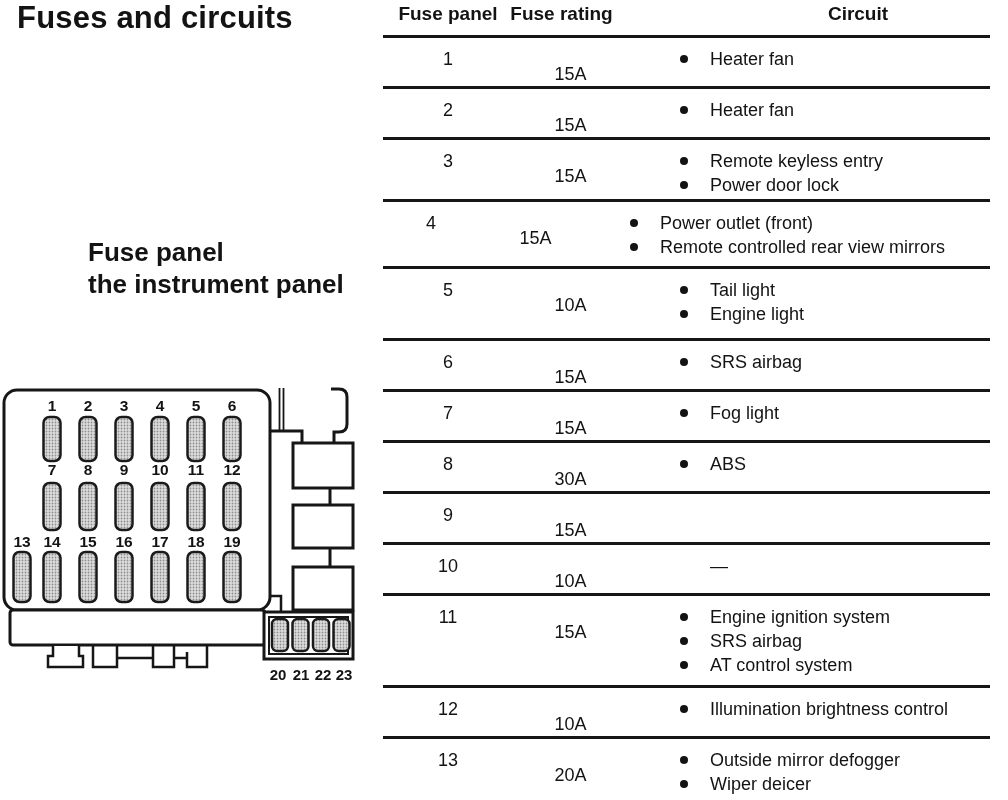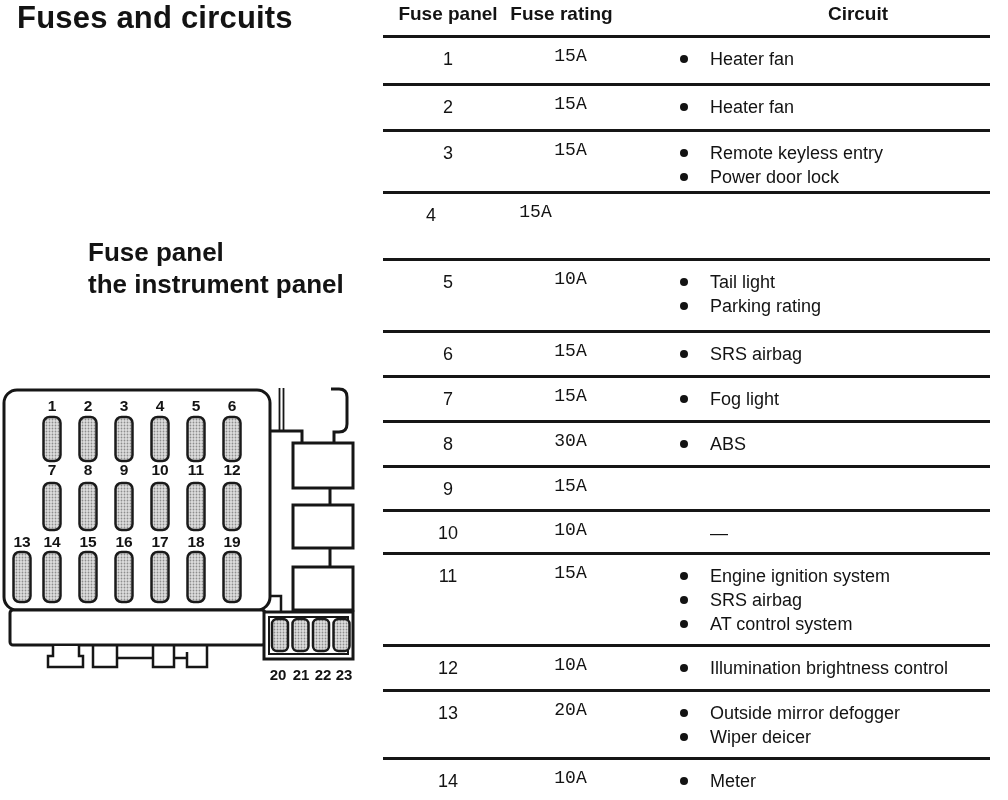--- a/index.html
+++ b/index.html
@@ -35,21 +35,21 @@
   .th-rating  { transform:translateX(-9px); }
   .th-circuit { transform:translateX(49px); }
 
   .trow {
     display:grid; grid-template-columns:130px 115px 1fr;
     border-top:3px solid #161616; box-sizing:border-box;
     font-size:18px;
   }
   .rows .trow:first-child { border-top:0; }
   .c-num    { text-align:center; padding-top:9px; line-height:24px; }
-  .c-rating { text-align:center; padding-top:6px; line-height:24px;font-family:Liberation Mono, monospace; }
+  .c-rating { text-align:center; padding-top:24px; line-height:24px; }
   .c-circ   { padding:9px 0 0 52px; }
   .circ-item { display:flex; align-items:flex-start; line-height:24px; }
   .bullet {
     width:8px; height:8px; border-radius:50%; background:#131313;
     margin:8px 22px 0 0; flex:none;
   }
   .bullet.hidden { visibility:hidden; }
   
   .shift-left .c-circ   { padding-left:2px; }
   .shift-left .c-num    { transform:translateX(-17px); }
@@ -198,32 +198,42 @@
             </div>
             <div class="circ-item">
               <span class="bullet"></span>
               <span>Power door lock</span>
             </div>
           </div>
         </div>
         <div class="trow shift-left" style="min-height: 67px;">
           <div class="c-num">4</div>
           <div class="c-rating">15A</div>
+          <div class="c-circ">
+            <div class="circ-item">
+              <span class="bullet"></span>
+              <span>Power outlet (front)</span>
+            </div>
+            <div class="circ-item">
+              <span class="bullet"></span>
+              <span>Remote controlled rear view mirrors</span>
+            </div>
+          </div>
         </div>
         <div class="trow" style="min-height: 72px;">
           <div class="c-num">5</div>
           <div class="c-rating">10A</div>
           <div class="c-circ">
             <div class="circ-item">
               <span class="bullet"></span>
               <span>Tail light</span>
             </div>
             <div class="circ-item">
               <span class="bullet"></span>
-              <span>Parking rating</span>
+              <span>Engine light</span>
             </div>
           </div>
         </div>
         <div class="trow" style="min-height: 45px;">
           <div class="c-num">6</div>
           <div class="c-rating">15A</div>
           <div class="c-circ">
             <div class="circ-item">
               <span class="bullet"></span>
               <span>SRS airbag</span>

